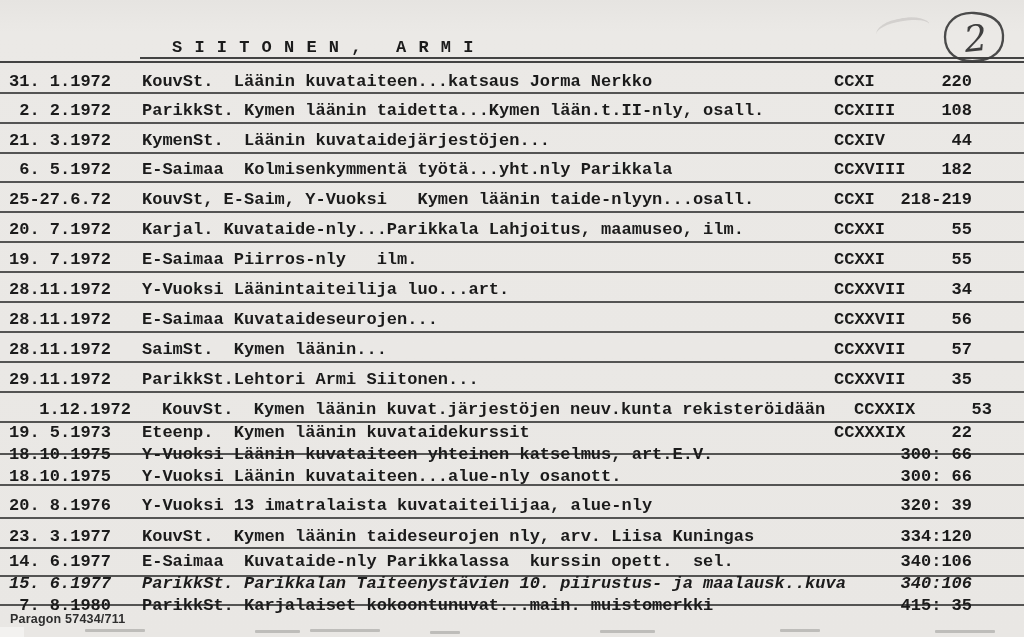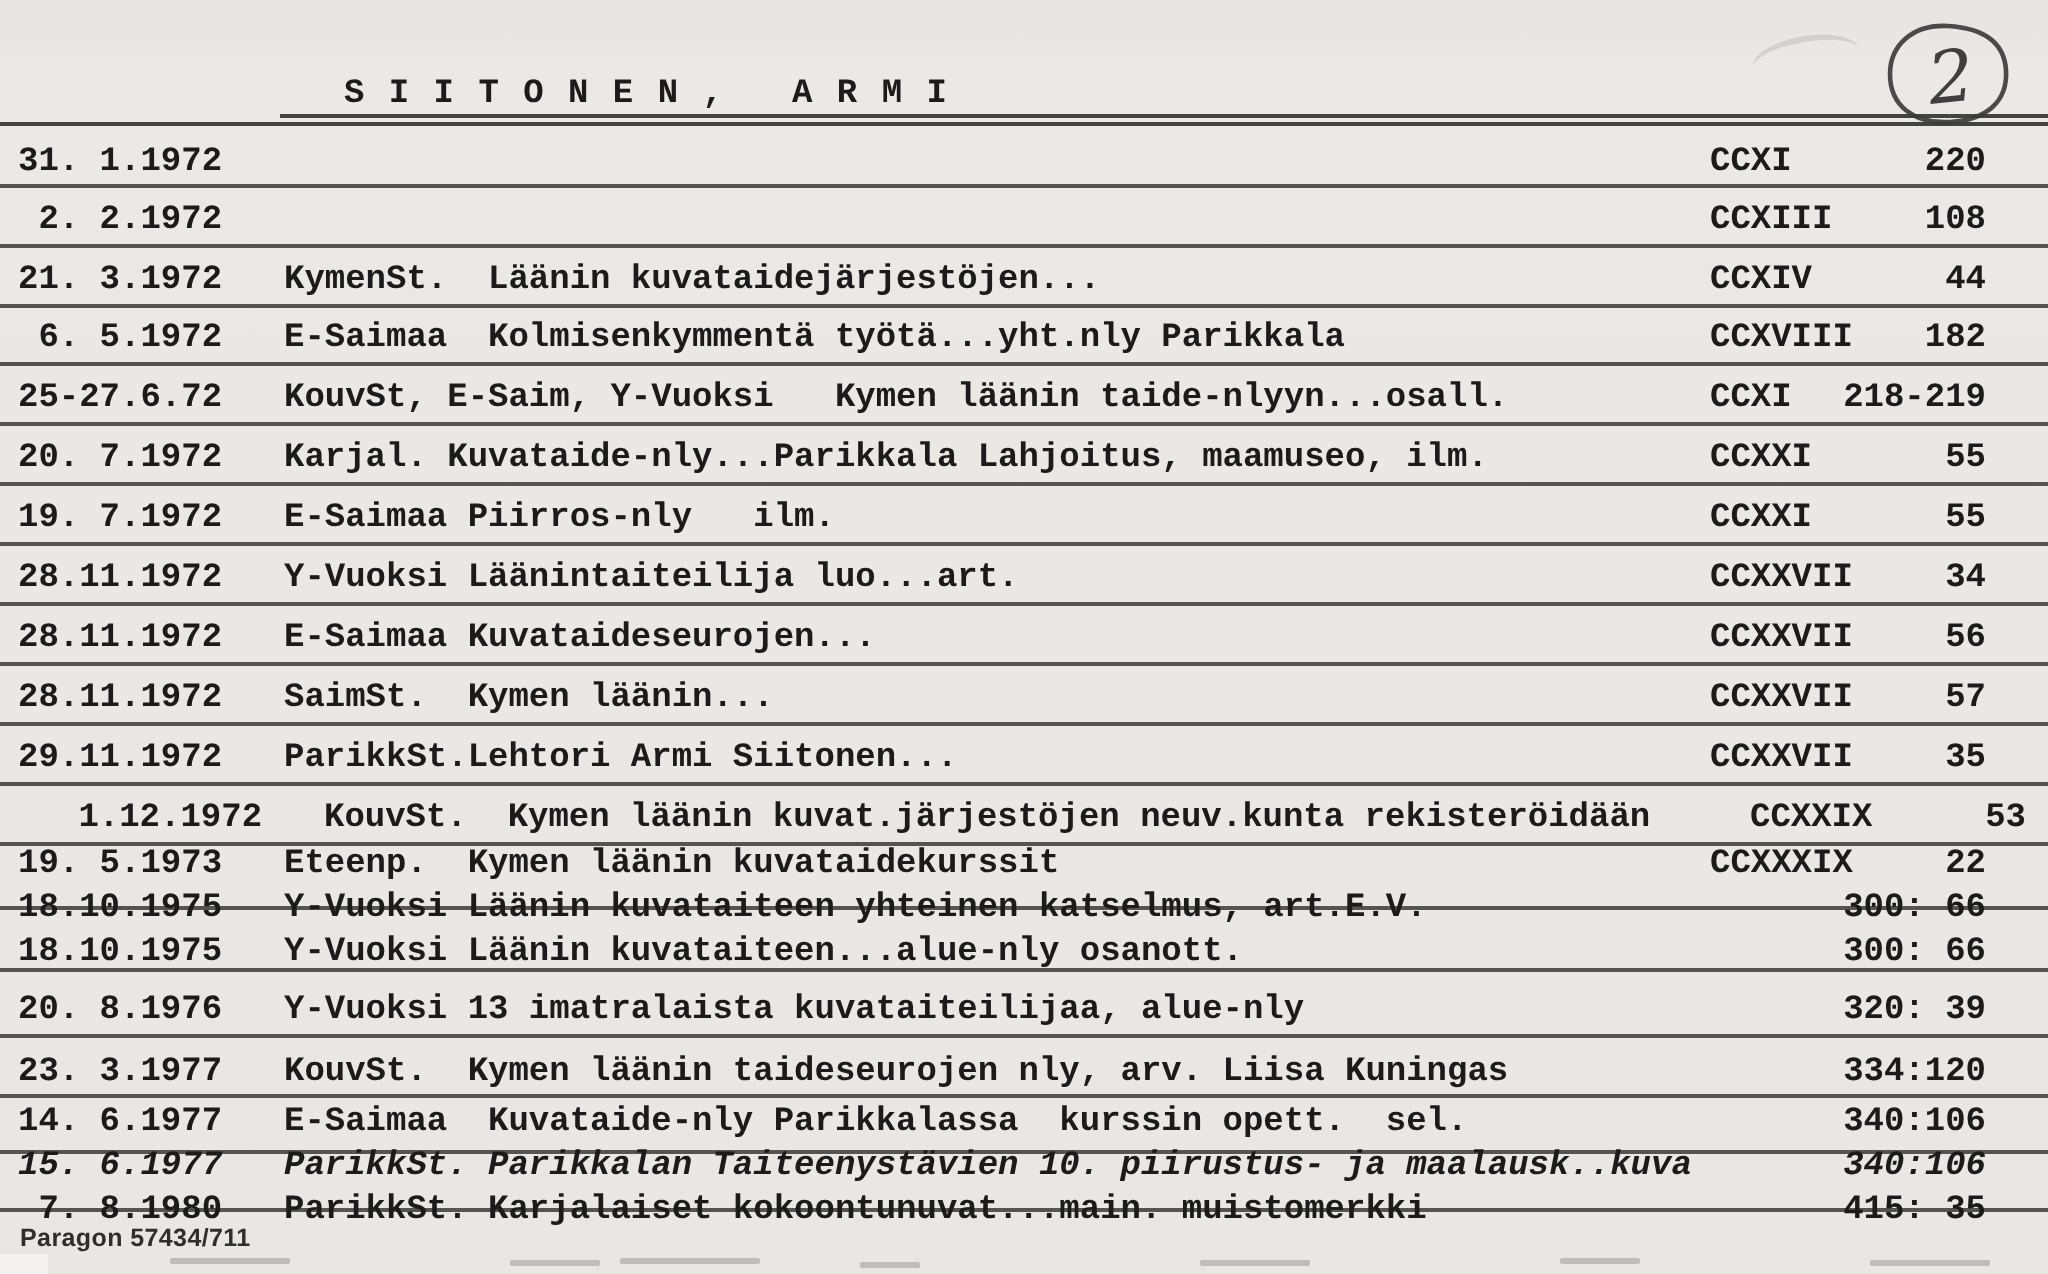--- a/index.html
+++ b/index.html
@@ -17,21 +17,21 @@
     font-size:17px;font-weight:bold;line-height:20px;
     white-space:pre;letter-spacing:1px;
   }
   .rule{
     position:absolute;height:2px;background:#3a3a3a;opacity:.85;
   }
   .rule.header{opacity:.95;}
   .row{position:absolute;left:0;top:0;width:845px;height:20px;font-size:17px;font-weight:bold;line-height:20px;}
   .cell-date{position:absolute;left:9px;white-space:pre;}
   .cell-body{position:absolute;left:142px;white-space:pre;}
-  .cell-ref{position:absolute;left:855px;width:138px;display:flex;justify-content:flex-start;}
+  .cell-ref{position:absolute;left:834px;width:138px;display:flex;justify-content:flex-start;}
   .cell-ref span{white-space:pre;}
   .ref-page{margin-left:auto;}
   .stock-label{
     position:absolute;left:10px;top:612px;
     font-family:"Liberation Sans","DejaVu Sans",sans-serif;
     font-size:12.5px;font-weight:600;color:#2e2e2e;letter-spacing:.2px;
   }
   .circled-number{position:absolute;left:936px;top:8px;}
   .smudge{
     position:absolute;left:876px;top:18px;width:54px;height:20px;
@@ -72,27 +72,29 @@
       <div class="rule" style="left: 0px; top: 453px; width: 1024px;"></div>
       <div class="rule" style="left: 0px; top: 484px; width: 1024px;"></div>
       <div class="rule" style="left: 0px; top: 517px; width: 1024px;"></div>
       <div class="rule" style="left: 0px; top: 547px; width: 1024px;"></div>
       <div class="rule" style="left: 0px; top: 575px; width: 1024px;"></div>
       <div class="rule" style="left: 0px; top: 604px; width: 1024px;"></div>
     </div>
   <div id="rows-layer">
       <div class="row" style="top: 72px;">
         <span class="cell-date">31. 1.1972</span>
+        <span class="cell-body">KouvSt.  Läänin kuvataiteen...katsaus Jorma Nerkko</span>
         <span class="cell-ref">
           <span class="ref-roman">CCXI</span>
           <span class="ref-page">220</span>
         </span>
       </div>
       <div class="row" style="top: 101px;">
         <span class="cell-date"> 2. 2.1972</span>
+        <span class="cell-body">ParikkSt. Kymen läänin taidetta...Kymen lään.t.II-nly, osall.</span>
         <span class="cell-ref">
           <span class="ref-roman">CCXIII</span>
           <span class="ref-page">108</span>
         </span>
       </div>
       <div class="row" style="top: 131px;">
         <span class="cell-date">21. 3.1972</span>
         <span class="cell-body">KymenSt.  Läänin kuvataidejärjestöjen...</span>
         <span class="cell-ref">
           <span class="ref-roman">CCXIV</span>

